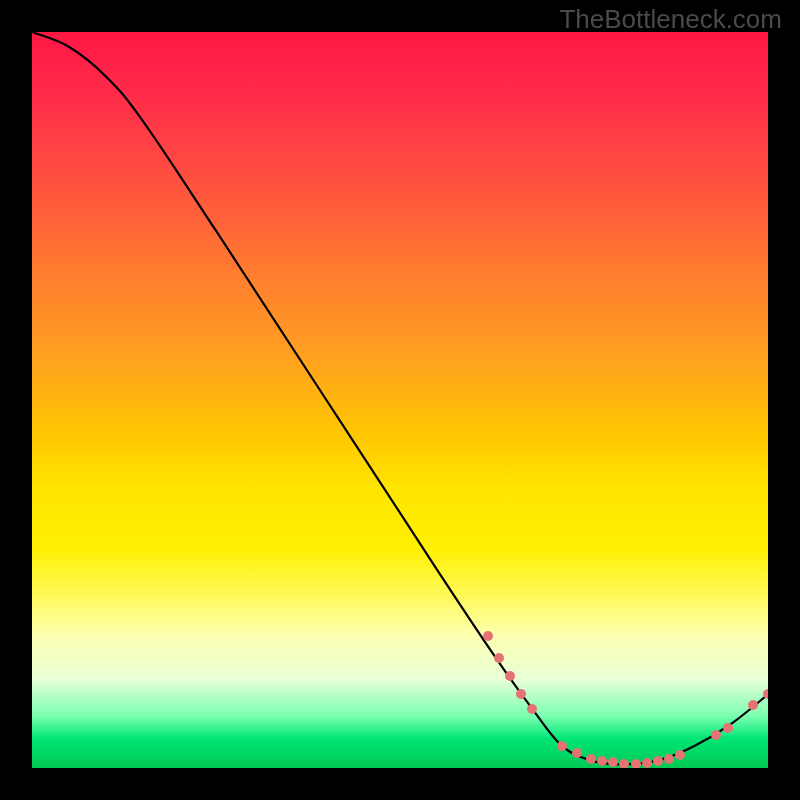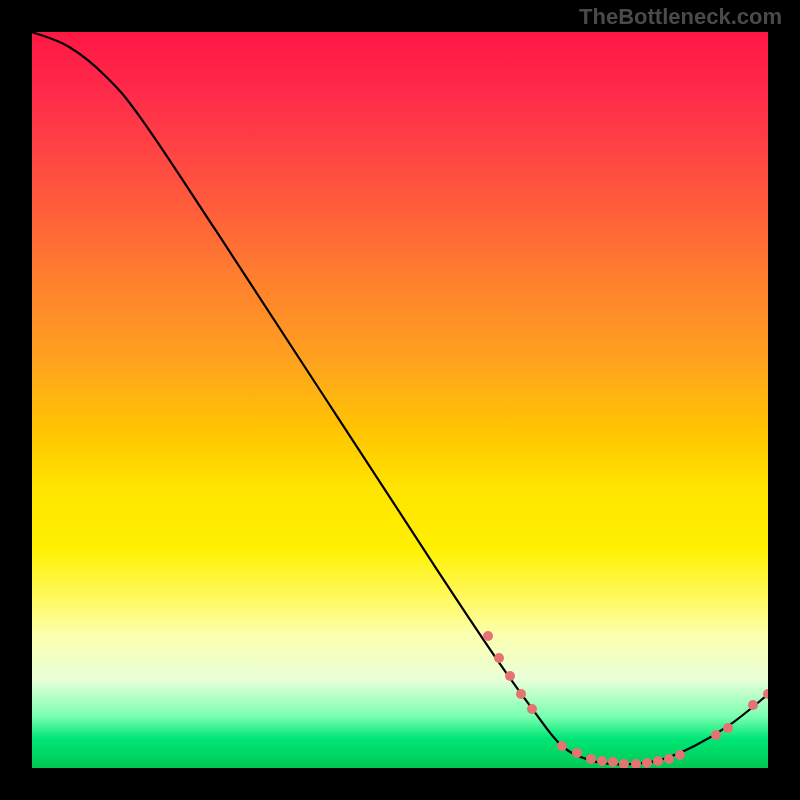--- a/index.html
+++ b/index.html
@@ -8,22 +8,22 @@
     height: 800px;
     background: #000;
     position: relative;
     font-family: Arial, sans-serif;
   }
   .watermark {
     position: absolute;
     top: 4px;
     right: 18px;
     color: #4a4a4a;
-    font-size: 22px;
-    font-weight: 700;
+    font-size: 26px;
+    font-weight: 400;
     z-index: 10;
   }
   .plot-area {
     position: absolute;
     left: 32px;
     top: 32px;
     width: 736px;
     height: 736px;
     overflow: hidden;
   }

